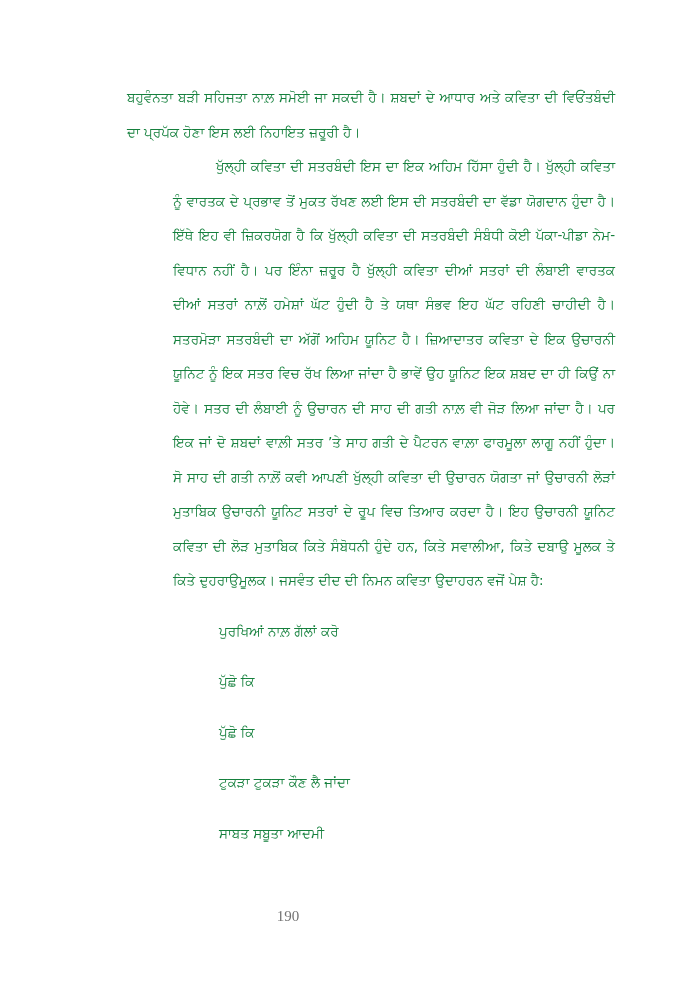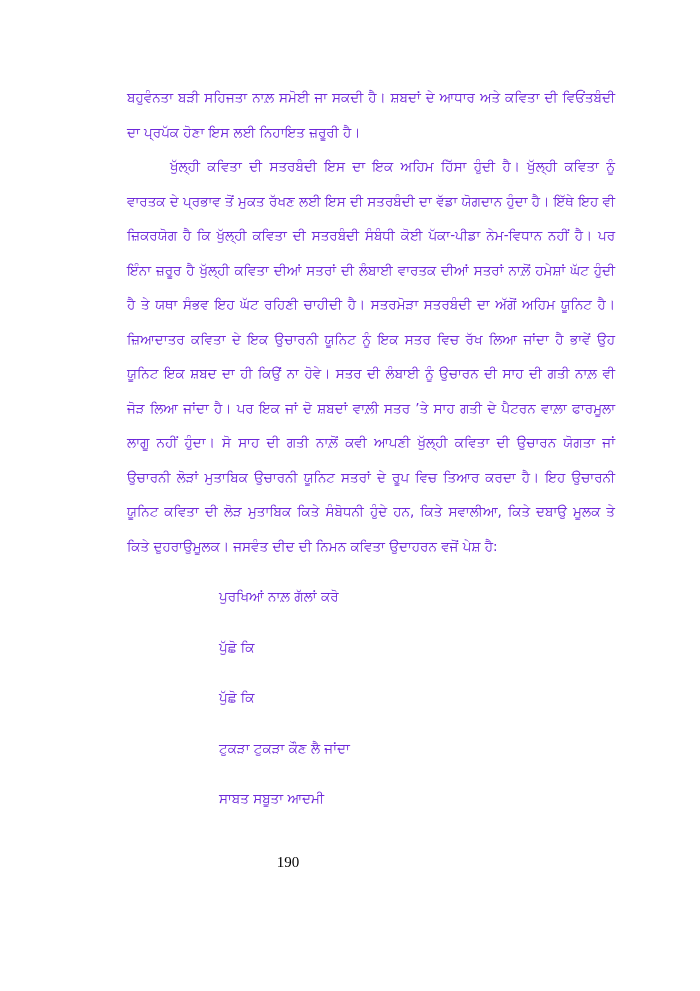--- a/index.html
+++ b/index.html
@@ -6,38 +6,38 @@
   body { width: 700px; height: 991px; position: relative; overflow: hidden; }
   .page { position: absolute; left: 0; top: 0; width: 700px; height: 991px; background: #fff; }
   .text-block {
     position: absolute;
     left: 127px;
     top: 80px;
     width: 488px;
     font-family: "DejaVu Sans", "Liberation Sans", sans-serif;
     font-size: 13.5px;
     line-height: 34.5px;
-    color: #6d28d9;
+    color: #15803d;
   }
   .para { margin: 0; text-align: justify; text-align-last: left; }
-  .para.indent { text-indent: 43px; }
+  .para.indent { text-indent: 43px; margin-left: 46px; }
   .poem {
     margin: 0;
     padding-left: 76px;
     list-style: none;
   }
   .poem li { margin: 16px; white-space: nowrap; }
   .page-number {
     position: absolute;
     left: 0; width: 576px;
-    top: 854px;
+    top: 908px;
     text-align: center;
     font-family: "Liberation Serif", "DejaVu Serif", serif;
     font-size: 15px;
-    color: #000000;
+    color: #737373;
   }
 </style>
 </head>
 <body>
 
 <div class="page">
   <div class="text-block">
     <p class="para">ਬਹੁਵੰਨਤਾ ਬੜੀ ਸਹਿਜਤਾ ਨਾਲ਼ ਸਮੋਈ ਜਾ ਸਕਦੀ ਹੈ। ਸ਼ਬਦਾਂ ਦੇ ਆਧਾਰ ਅਤੇ ਕਵਿਤਾ ਦੀ ਵਿਓਂਤਬੰਦੀ ਦਾ ਪ੍ਰਪੱਕ ਹੋਣਾ ਇਸ ਲਈ ਨਿਹਾਇਤ ਜ਼ਰੂਰੀ ਹੈ।</p>
     <p class="para indent">ਖੁੱਲ੍ਹੀ ਕਵਿਤਾ ਦੀ ਸਤਰਬੰਦੀ ਇਸ ਦਾ ਇਕ ਅਹਿਮ ਹਿੱਸਾ ਹੁੰਦੀ ਹੈ। ਖੁੱਲ੍ਹੀ ਕਵਿਤਾ ਨੂੰ ਵਾਰਤਕ ਦੇ ਪ੍ਰਭਾਵ ਤੋਂ ਮੁਕਤ ਰੱਖਣ ਲਈ ਇਸ ਦੀ ਸਤਰਬੰਦੀ ਦਾ ਵੱਡਾ ਯੋਗਦਾਨ ਹੁੰਦਾ ਹੈ। ਇੱਥੇ ਇਹ ਵੀ ਜ਼ਿਕਰਯੋਗ ਹੈ ਕਿ ਖੁੱਲ੍ਹੀ ਕਵਿਤਾ ਦੀ ਸਤਰਬੰਦੀ ਸੰਬੰਧੀ ਕੋਈ ਪੱਕਾ-ਪੀਡਾ ਨੇਮ-ਵਿਧਾਨ ਨਹੀਂ ਹੈ। ਪਰ ਇੰਨਾ ਜ਼ਰੂਰ ਹੈ ਖੁੱਲ੍ਹੀ ਕਵਿਤਾ ਦੀਆਂ ਸਤਰਾਂ ਦੀ ਲੰਬਾਈ ਵਾਰਤਕ ਦੀਆਂ ਸਤਰਾਂ ਨਾਲ਼ੋਂ ਹਮੇਸ਼ਾਂ ਘੱਟ ਹੁੰਦੀ ਹੈ ਤੇ ਯਥਾ ਸੰਭਵ ਇਹ ਘੱਟ ਰਹਿਣੀ ਚਾਹੀਦੀ ਹੈ। ਸਤਰਮੋੜਾ ਸਤਰਬੰਦੀ ਦਾ ਅੱਗੋਂ ਅਹਿਮ ਯੂਨਿਟ ਹੈ। ਜ਼ਿਆਦਾਤਰ ਕਵਿਤਾ ਦੇ ਇਕ ਉਚਾਰਨੀ ਯੂਨਿਟ ਨੂੰ ਇਕ ਸਤਰ ਵਿਚ ਰੱਖ ਲਿਆ ਜਾਂਦਾ ਹੈ ਭਾਵੇਂ ਉਹ ਯੂਨਿਟ ਇਕ ਸ਼ਬਦ ਦਾ ਹੀ ਕਿਉਂ ਨਾ ਹੋਵੇ। ਸਤਰ ਦੀ ਲੰਬਾਈ ਨੂੰ ਉਚਾਰਨ ਦੀ ਸਾਹ ਦੀ ਗਤੀ ਨਾਲ਼ ਵੀ ਜੋੜ ਲਿਆ ਜਾਂਦਾ ਹੈ। ਪਰ ਇਕ ਜਾਂ ਦੋ ਸ਼ਬਦਾਂ ਵਾਲ਼ੀ ਸਤਰ ’ਤੇ ਸਾਹ ਗਤੀ ਦੇ ਪੈਟਰਨ ਵਾਲ਼ਾ ਫਾਰਮੂਲਾ ਲਾਗੂ ਨਹੀਂ ਹੁੰਦਾ। ਸੋ ਸਾਹ ਦੀ ਗਤੀ ਨਾਲ਼ੋਂ ਕਵੀ ਆਪਣੀ ਖੁੱਲ੍ਹੀ ਕਵਿਤਾ ਦੀ ਉਚਾਰਨ ਯੋਗਤਾ ਜਾਂ ਉਚਾਰਨੀ ਲੋੜਾਂ ਮੁਤਾਬਿਕ ਉਚਾਰਨੀ ਯੂਨਿਟ ਸਤਰਾਂ ਦੇ ਰੂਪ ਵਿਚ ਤਿਆਰ ਕਰਦਾ ਹੈ। ਇਹ ਉਚਾਰਨੀ ਯੂਨਿਟ ਕਵਿਤਾ ਦੀ ਲੋੜ ਮੁਤਾਬਿਕ ਕਿਤੇ ਸੰਬੋਧਨੀ ਹੁੰਦੇ ਹਨ, ਕਿਤੇ ਸਵਾਲੀਆ, ਕਿਤੇ ਦਬਾਉ ਮੂਲਕ ਤੇ ਕਿਤੇ ਦੁਹਰਾਉਮੂਲਕ। ਜਸਵੰਤ ਦੀਦ ਦੀ ਨਿਮਨ ਕਵਿਤਾ ਉਦਾਹਰਨ ਵਜੋਂ ਪੇਸ਼ ਹੈ:</p>
     <ul class="poem">

